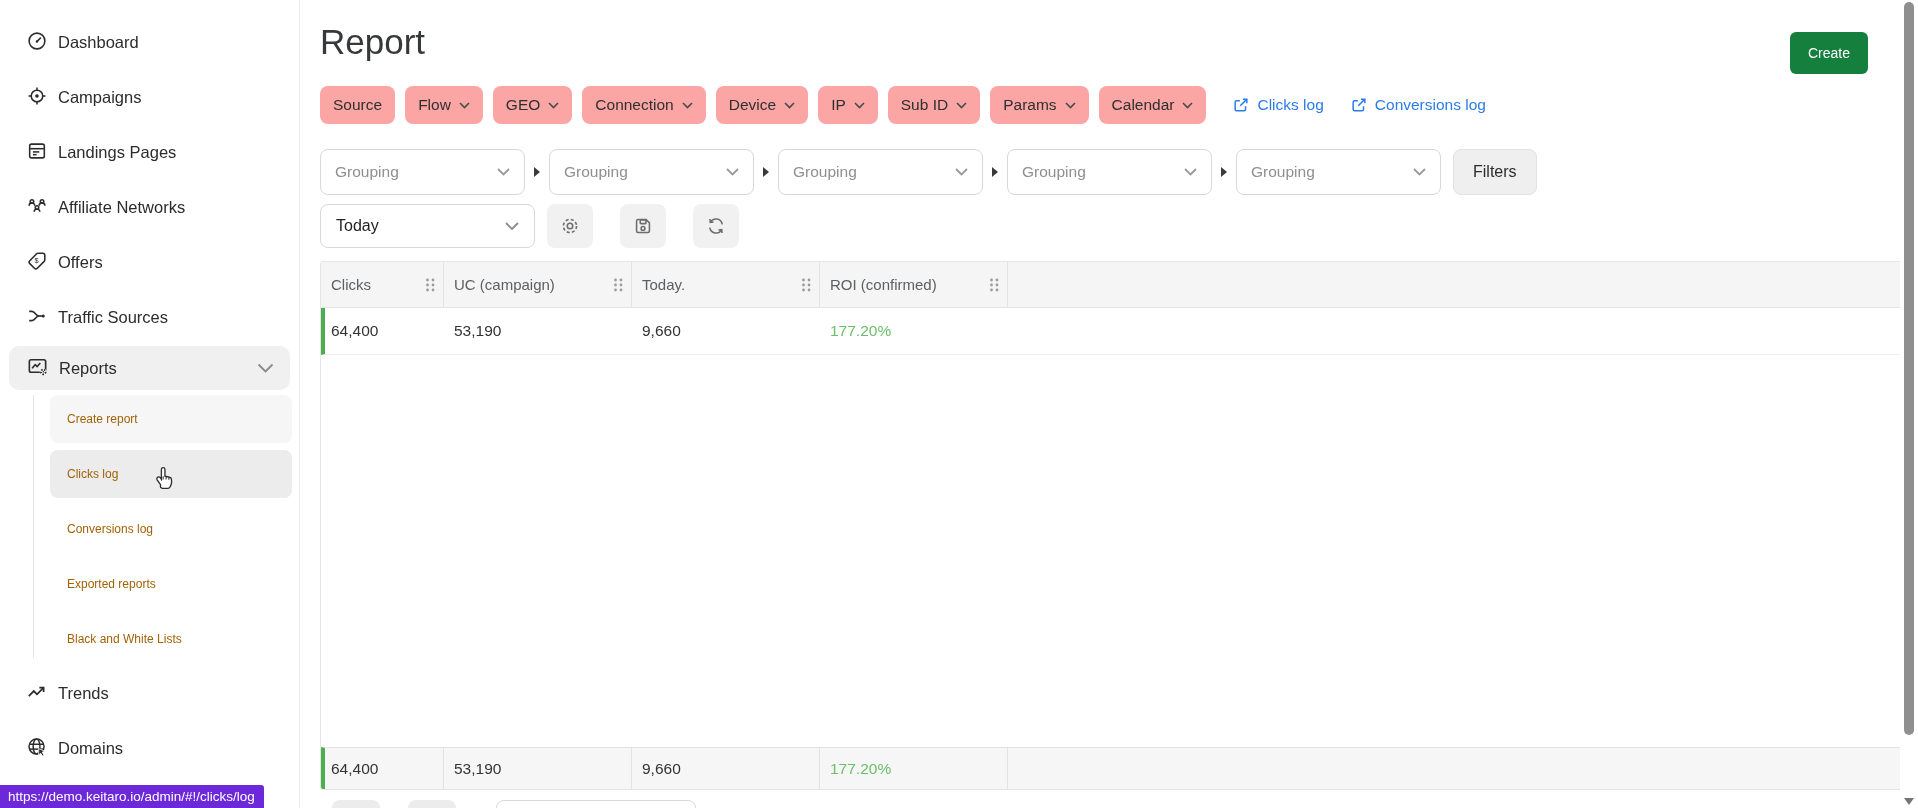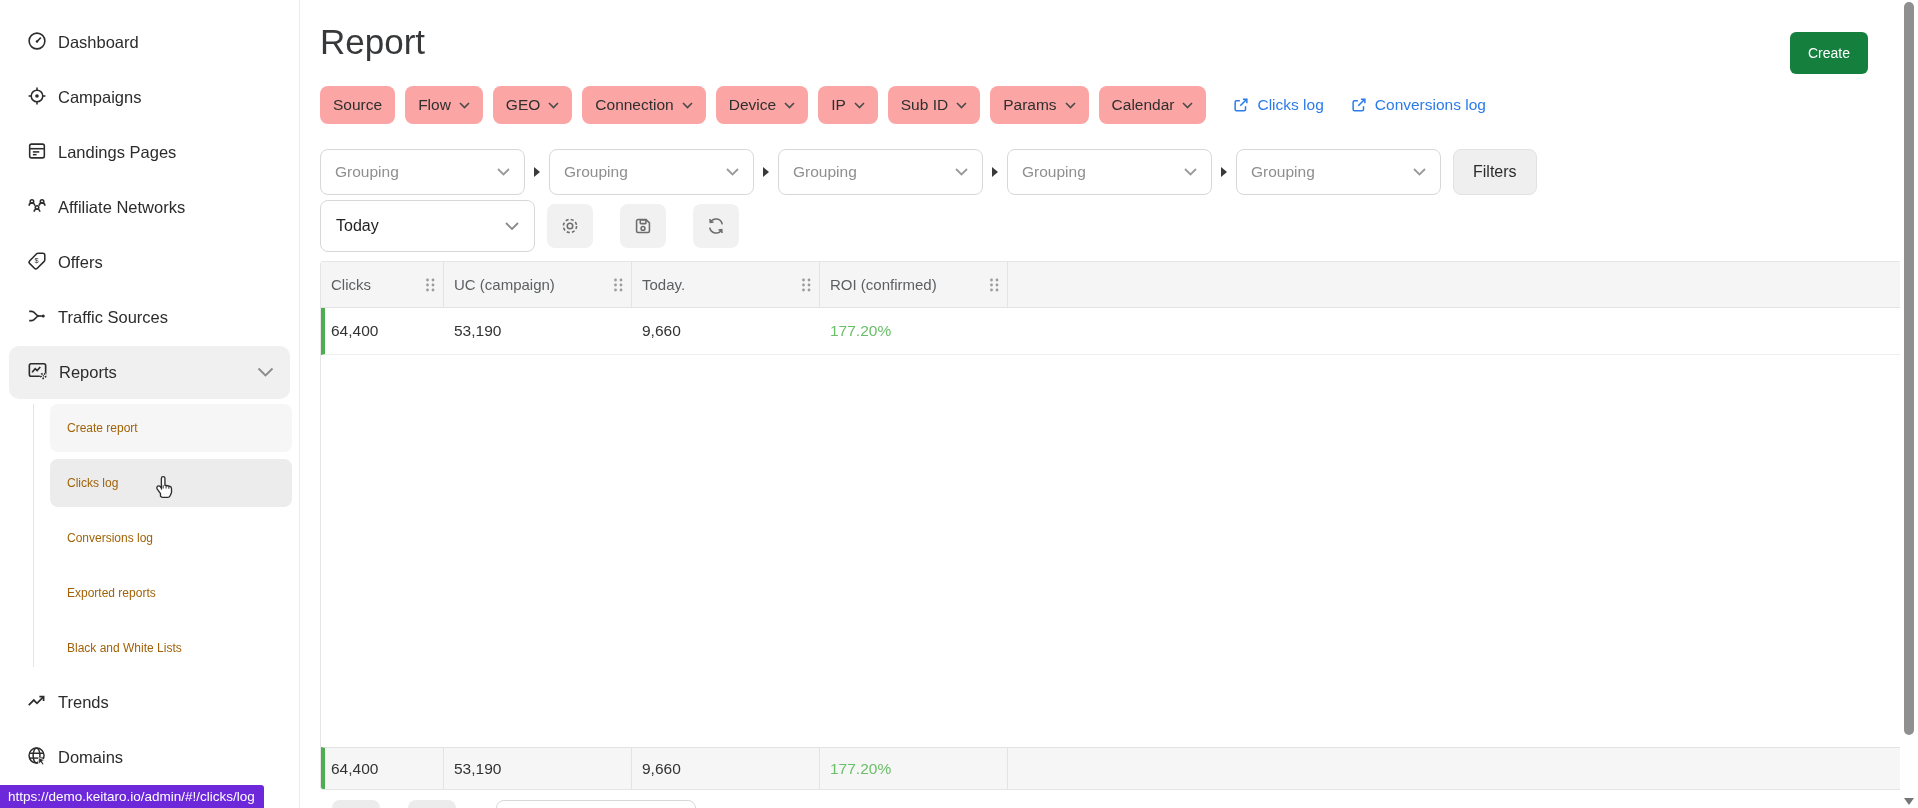--- a/index.html
+++ b/index.html
@@ -6,21 +6,21 @@
   html,body { width:1918px; height:808px; overflow:hidden; background:#fff;
               font-family:"Liberation Sans", sans-serif; }
   #app { position:relative; width:1918px; height:808px; background:#fff; }
 
   
   .sidebar { position:absolute; left:0; top:0; bottom:0; width:300px;
              border-right:1px solid #ececec; background:#fff; padding-top:15px; }
   .nav-item { height:55px; display:flex; align-items:center; gap:10px;
               padding-left:26px; font-size:16.5px; color:#2c2c2c; cursor:pointer; }
   .nav-item svg { flex:0 0 auto; }
-  .nav-item.reports { height:53px; margin:1px 9px; padding-left:17px; background:#f0f0f0;
+  .nav-item.reports { height:44px; margin:1px 9px; padding-left:17px; background:#f0f0f0;
                       border-radius:10px; }
   .nav-item.reports .chev { margin-left:auto; margin-right:16px; }
   .submenu { position:relative; }
   .submenu::before { content:""; position:absolute; left:33px; top:4px; bottom:8px;
                      width:1px; background:#e4e4e4; }
   .sub-item { height:55px; display:flex; align-items:center; }
   .sub-box { margin-left:50px; width:242px; height:48px; border-radius:8px;
              display:flex; align-items:center; padding-left:17px; font-size:12px;
              color:#a16207; cursor:pointer; position:relative; }
   .sub-box.hl1 { background:#f6f6f6; }
@@ -56,21 +56,21 @@
           padding:0 14px; font-size:15.5px; color:#8f8f8f; cursor:pointer; }
   .gsep { width:0; height:0; margin:0 9px; border-top:5px solid transparent;
           border-bottom:5px solid transparent; border-left:6px solid #3a3a3a; }
   .filters-btn { margin-left:12px; height:46px; padding:0 19px; background:#efefef;
                  border:1px solid #e2e2e2; border-radius:8px; font-size:16px;
                  color:#2c2c2c; font-family:inherit; cursor:pointer; }
 
   
   .date-row { position:absolute; left:320px; top:204px; height:44px;
               display:flex; align-items:center; }
-  .date-sel { width:215px; height:52px; border:1.5px solid #d8d8d8; border-radius:8px;
+  .date-sel { width:215px; height:44px; border:1.5px solid #d8d8d8; border-radius:8px;
               background:#fff; display:flex; align-items:center; justify-content:space-between;
               padding:0 15px; font-size:16px; color:#232323; cursor:pointer; }
   .icon-btn { width:46px; height:44px; background:#f1f1f1; border:none; border-radius:8px;
               display:flex; align-items:center; justify-content:center; cursor:pointer; }
   .icon-btn.first { margin-left:12px; }
   .icon-btn + .icon-btn { margin-left:27px; }
 
   
   .panel { position:absolute; left:320px; top:261px; width:1808px; height:529px;
            border:1px solid #e5e5e5; border-radius:3px; display:flex;

